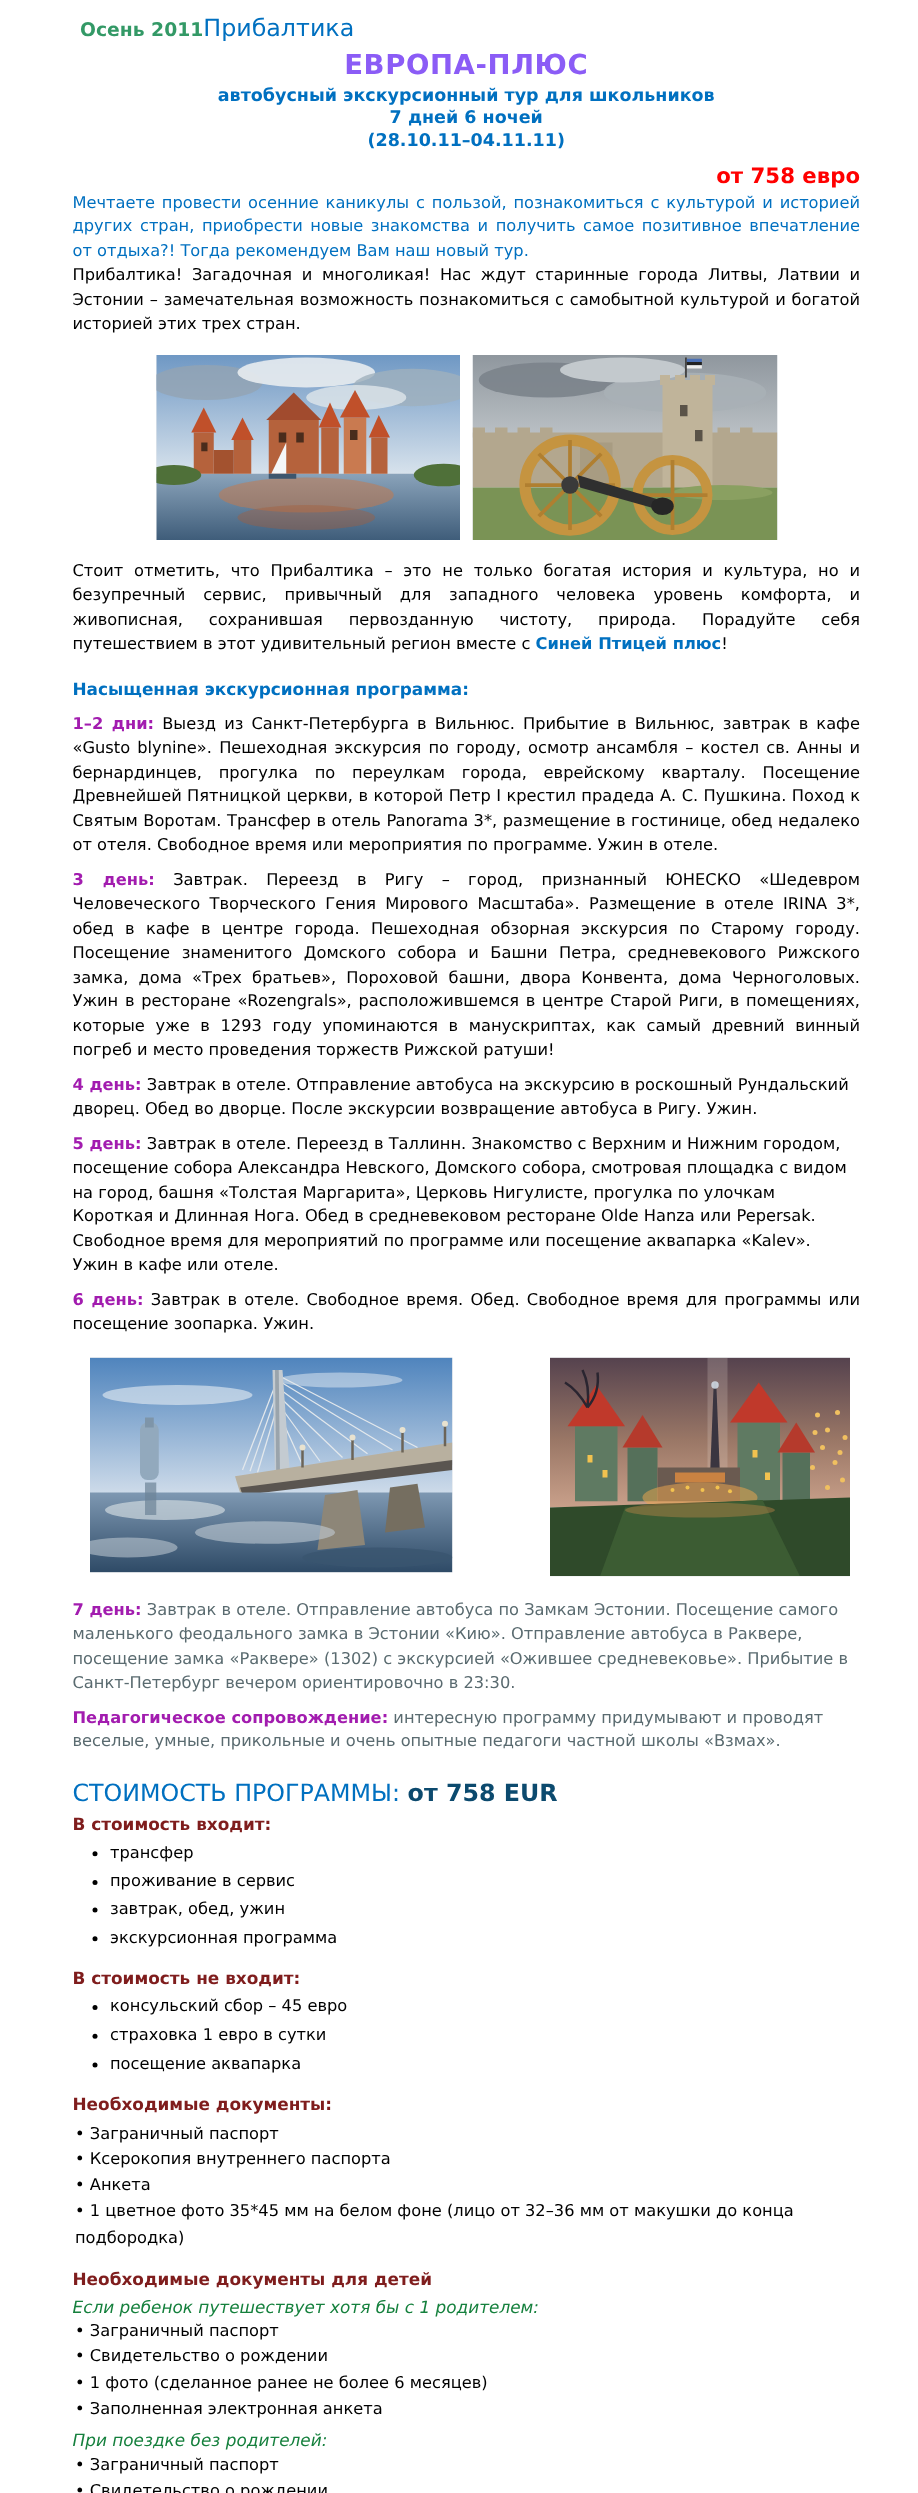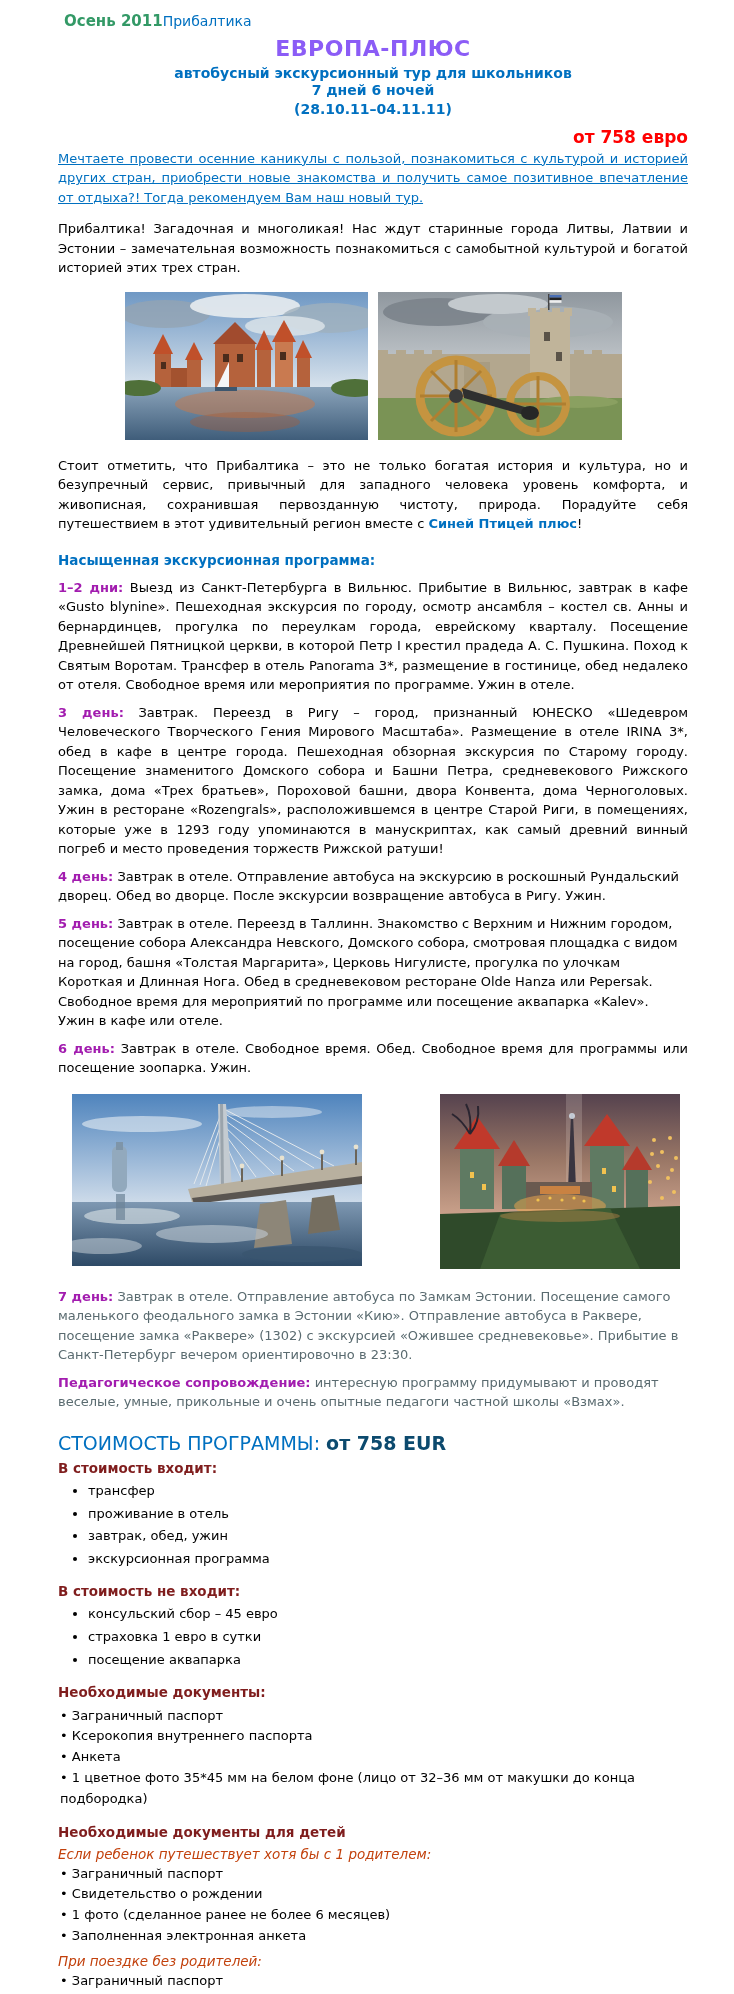--- a/index.html
+++ b/index.html
@@ -1,20 +1,20 @@
 <!DOCTYPE html>
 <html><head>
 <meta charset="utf-8">
 <style>
   html,body{margin:0;padding:0;background:#ffffff;}
   body{width:734px;min-height:1994px;font-family:"DejaVu Sans","Liberation Sans",sans-serif;color:#000;}
   .page{box-sizing:border-box;width:734px;padding:12px 46px 20px 58px;}
   .h-row{display:flex;justify-content:flex-start;align-items:baseline;padding-right:14px;}
   .season{color:#339966;font-weight:bold;font-size:15px;padding-left:6px;}
-  .region{color:#0070C0;font-size:14px;}
+  .region{color:#0070C0;font-size:19px;}
   .title{text-align:center;color:#8b5cf6;font-weight:bold;font-size:22px;letter-spacing:.5px;margin-top:6px;}
   .subtitle{text-align:center;color:#0070C0;font-weight:bold;font-size:14px;margin-top:4px;}
   .duration,.dates{text-align:center;color:#0070C0;font-weight:bold;font-size:14px;line-height:1.35;}
   .price-right{text-align:right;color:#FF0000;font-weight:bold;font-size:17px;margin:8px 0 2px;}
   p.body{font-size:13px;line-height:1.5;margin:0 0 8px;}
   .justify{text-align:justify;}
   .blue-text{color:#0070C0;}
   .brand{color:#0070C0;font-weight:bold;}
   .day-label{color:#a21caf;font-weight:bold;}
   .sec-head{color:#0070C0;font-weight:bold;font-size:13.5px;margin:18px 0 10px;}
@@ -24,39 +24,39 @@
   .photo-row2{display:flex;justify-content:flex-start;gap:78px;margin:16px 0 18px;padding-left:14px;}
   .photo{display:block;overflow:hidden;background:#dfe3e8;}
   .cost-head{color:#0070C0;font-size:19px;margin:20px 0 6px;}
   .cost-price{color:#0c4a6e;font-weight:bold;}
   .list-head{color:#7f1d1d;font-weight:bold;font-size:13.5px;margin:10px 0 6px;}
   ul.cost{margin:2px 0 14px 30px;padding:0;}
   ul.cost li{margin:4px 0;font-size:13px;line-height:1.45;}
   ul.doc{margin:2px 0 6px 2px;padding:0;list-style:none;}
   ul.doc li{font-size:13px;line-height:1.6;}
   ul.doc li::before{content:"• ";}
-  .italic-blue{color:#c2410c;font-style:italic;font-size:13.5px;margin:4px 0 2px;}
+  .italic-blue{color:#15803d;font-style:italic;font-size:13.5px;margin:4px 0 2px;}
 </style>
 </head>
 <body>
 
 <div class="page">
 
   <div class="h-row">
     <span class="season">Осень 2011</span>
     <span class="region">Прибалтика</span>
   </div>
 
   <div class="title">ЕВРОПА-ПЛЮС</div>
   <div class="subtitle">автобусный экскурсионный тур для школьников</div>
   <div class="duration">7 дней 6 ночей</div>
   <div class="dates">(28.10.11–04.11.11)</div>
   <div class="price-right">от 758 евро</div>
 
-  <p class="body justify blue-text" style="margin-bottom:12px;text-decoration:underline;">Мечтаете провести осенние каникулы с пользой, познакомиться с культурой и историей других стран, приобрести новые знакомства и получить самое позитивное впечатление от отдыха?! Тогда рекомендуем Вам наш новый тур.</p>
+  <p class="body justify blue-text" style="margin-bottom:0;">Мечтаете провести осенние каникулы с пользой, познакомиться с культурой и историей других стран, приобрести новые знакомства и получить самое позитивное впечатление от отдыха?! Тогда рекомендуем Вам наш новый тур.</p>
   <p class="body justify">Прибалтика! Загадочная и многоликая! Нас ждут старинные города Литвы, Латвии и Эстонии – замечательная возможность познакомиться с самобытной культурой и богатой историей этих трех стран.</p>
 
   <div class="photo-row">
     <div class="photo" style="width:243px;height:148px;">
       <svg width="243" height="148" viewBox="0 0 243 148">
         <defs>
           <linearGradient id="sky1" x1="0" y1="0" x2="0" y2="1">
             <stop offset="0" stop-color="#6f98c4"></stop>
               <stop offset="1" stop-color="#d7e2ec"></stop>
           </linearGradient>
@@ -274,21 +274,21 @@
 
   <p class="body day-p teal"><span class="day-label">7 день:</span> <span>Завтрак в отеле. Отправление автобуса по Замкам Эстонии. Посещение самого маленького феодального замка в Эстонии «Кию». Отправление автобуса в Раквере, посещение замка «Раквере» (1302) с экскурсией «Ожившее средневековье». Прибытие в Санкт-Петербург вечером ориентировочно в 23:30.</span></p>
 
   <p class="body day-p"><span class="day-label">Педагогическое сопровождение:</span> <span class="teal">интересную программу придумывают и проводят веселые, умные, прикольные и очень опытные педагоги частной школы «Взмах».</span></p>
 
   <div class="cost-head"><span>СТОИМОСТЬ ПРОГРАММЫ:</span> <span class="cost-price">от 758 EUR</span></div>
 
   <div class="list-head" style="margin-top:2px;">В стоимость входит:</div>
   <ul class="cost">
     <li>трансфер</li>
-    <li>проживание в отель</li>
+    <li>проживание в сервис</li>
     <li>завтрак, обед, ужин</li>
     <li>экскурсионная программа</li>
   </ul>
 
   <div class="list-head">В стоимость не входит:</div>
   <ul class="cost">
     <li>консульский сбор – 45 евро</li>
     <li>страховка 1 евро в сутки</li>
     <li>посещение аквапарка</li>
   </ul>

